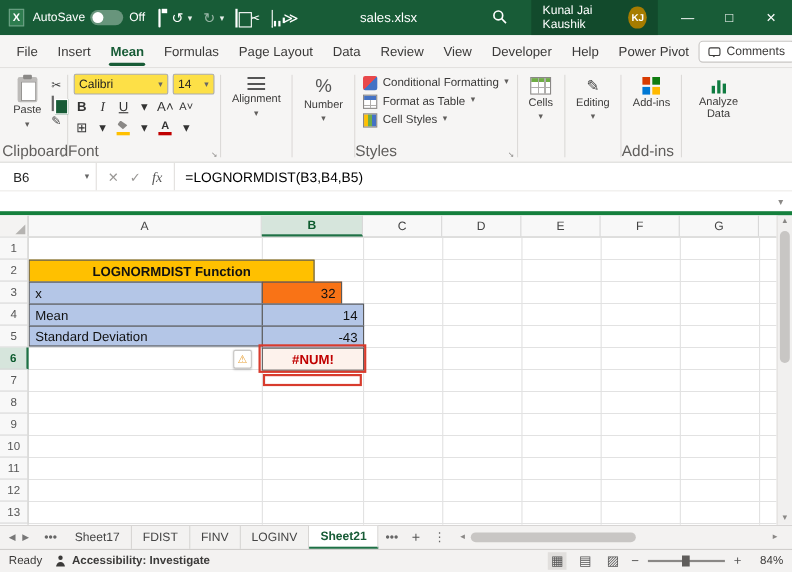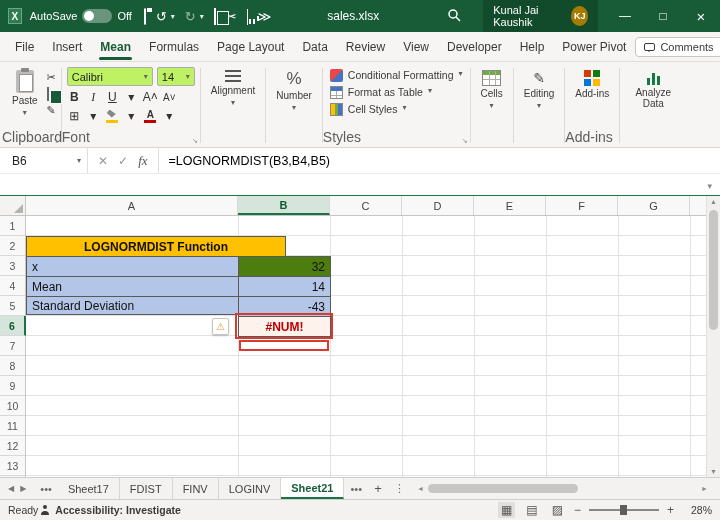--- a/index.html
+++ b/index.html
@@ -52,21 +52,21 @@
   .glabel { position: absolute; bottom: 2px; left: 0; right: 0; text-align: left; font-size: 14px; color: #605E5C; white-space: nowrap; }
   .bigbtn { display: flex; flex-direction: column; align-items: center; justify-content: flex-start;
     font-size: 10px; color: #3B3A39; padding: 3px 5px; gap: 2px; text-align: center; }
   .bigbtn .dd { font-size: 8px; color: #605E5C; }
   .paste-ic { width: 18px; height: 23px; background: #BDBBB9; border-radius: 2px; position: relative; }
   .paste-ic:before { content:""; position:absolute; left:5px; top:-2px; width:8px; height:4px; background:#8A8886; border-radius:1px; }
   .paste-ic:after { content:""; position:absolute; left:3px; top:4px; width:12px; height:16px; background:#fff; border:1px solid #979593; }
   .smallcol { display: flex; flex-direction: column; justify-content: flex-start; gap: 4px; padding-top: 4px; font-size: 11px; color: #444; }
   .fontgrp { display: flex; flex-direction: column; gap: 3px; }
   .fontrow { display: flex; align-items: center; gap: 4px; }
-  .combo { height: 19px; background: #bef264; border: 1px solid #ACACAC; border-radius: 2px;
+  .combo { height: 19px; background: #fde047; border: 1px solid #ACACAC; border-radius: 2px;
     font-size: 11px; color: #222; display: flex; align-items: center; padding: 0 4px; justify-content: space-between; }
   .combo .dd { font-size: 8px; color: #666; margin-left: 4px; }
   .fbtn { min-width: 15px; height: 16px; display: inline-flex; align-items: center; justify-content: center;
     font-size: 12px; color: #333; }
   .u-under { text-decoration: underline; }
   .a-big { font-size: 12px; } .a-small { font-size: 10px; }
   .fill-ic { width: 13px; height: 13px; position: relative; }
   .fill-ic:before { content:""; position:absolute; left:1px; top:0; width:9px; height:8px; background:#8A8886; clip-path: polygon(30% 0, 100% 55%, 55% 100%, 0 45%); }
   .fill-ic:after { content:""; position:absolute; left:0; bottom:0; width:12px; height:3px; background:#FFC000; }
   .fontcolor-ic { width: 13px; height: 13px; position: relative; font-size: 10px; font-weight: bold; color: #333; text-align: center; line-height: 10px; }
@@ -86,21 +86,21 @@
     linear-gradient(to right, transparent 0 6px, #B0AEAC 6px 7px, transparent 7px 12px, #B0AEAC 12px 13px, transparent 13px),
     linear-gradient(to bottom, #70AD47 0 4px, transparent 4px 8px, #B0AEAC 8px 9px, transparent 9px), #fff; }
   .edit-ic { font-size: 14px; color: #444; line-height: 16px; }
   .addins-ic { width: 16px; height: 16px; position: relative; }
   .addins-ic:before { content:""; position: absolute; left: 0; top: 0; width: 7px; height: 7px; background: #D83B01; box-shadow: 9px 0 #107C10, 0 9px #0078D4, 9px 9px #FFB900; }
   .analyze-ic { width: 18px; height: 15px; display: flex; align-items: flex-end; gap: 2px; justify-content: center; }
   .analyze-ic i { display: block; width: 3px; background: #107C41; }
   .launcher { position: absolute; right: 2px; bottom: 2px; font-size: 7px; color: #8A8886; }
 
   
-  .fbar { height: 48px; background: #fff; border-bottom: 1px solid #15803d; flex: 0 0 auto; position: relative; text-align: right; }
+  .fbar { height: 48px; background: #fff; border-bottom: 4px solid #15803d; flex: 0 0 auto; position: relative; text-align: right; }
   .fbar-row { height: 26px; display: flex; align-items: center; border-bottom: 1px solid #EDEBE9; }
   .namebox { width: 88px; height: 100%; display: flex; align-items: center; padding: 0 6px 0 12px;
     font-size: 12px; color: #222; border-right: 1px solid #E1DFDD; justify-content: space-between; }
   .namebox .dd { font-size: 8px; color: #666; }
   .fxbtns { display: flex; align-items: center; gap: 10px; padding: 0 10px; color: #9A9896; font-size: 12px; border-right: 1px solid #E1DFDD; height: 100%; }
   .fx { font-style: italic; font-family: "Liberation Serif", serif; color: #555; font-size: 13px; }
   .formula { padding: 0 10px; font-size: 12.5px; color: #000; }
   .fbar-expand { position: absolute; right: 8px; bottom: 4px; font-size: 9px; color: #8A8886; }
 
   
@@ -140,21 +140,21 @@
   .stab.active { background: #fff; color: #185C37; font-weight: bold; border-bottom: 2px solid #1E7145; }
   .tmore { display: flex; align-items: center; padding: 0 6px; color: #666; }
   .addsheet { display: flex; align-items: center; justify-content: center; width: 20px; color: #555; font-size: 13px; }
   .hscroll { flex: 1; margin: 5px 10px 5px 4px; position: relative; background: #F3F2F1; display: flex; align-items: center; }
   .hscroll .arr { font-size: 7px; color: #8A8886; padding: 0 2px; }
   .htrack { flex: 1; height: 9px; position: relative; }
   .hthumb { position: absolute; left: 2px; top: 0; width: 55%; height: 9px; background: #C8C6C4; border-radius: 5px; }
 
   
   .statusbar { height: 21px; background: #F3F2F1; border-top: 1px solid #D0CECC; display: flex;
-    align-items: center; font-size: 10.5px; color: #3B3A39; padding: 0 8px; gap: 2px; flex: 0 0 auto; }
+    align-items: center; font-size: 10.5px; color: #3B3A39; padding: 0 8px; gap: 12px; flex: 0 0 auto; }
   .acc { display: flex; align-items: center; gap: 5px; }
   .person-ic { width: 10px; height: 10px; position: relative; }
   .person-ic:before { content:""; position:absolute; left:3px; top:0; width:4px; height:4px; border-radius:50%; background:#3B3A39; }
   .person-ic:after { content:""; position:absolute; left:1px; bottom:0; width:8px; height:4px; border-radius:4px 4px 0 0; background:#3B3A39; }
   .statusbar .right { margin-left: auto; display: flex; align-items: center; gap: 8px; }
   .viewic { font-size: 12px; color: #555; padding: 1px 3px; }
   .viewic.active { background: #E1DFDD; }
   .zoomtrack { width: 70px; height: 2px; background: #8A8886; position: relative; }
   .zoomthumb { position: absolute; left: 31px; top: -4px; width: 7px; height: 10px; background: #605E5C; }
   .zoomsign { font-size: 12px; color: #555; }
@@ -402,21 +402,21 @@
             <div class="rh">9</div>
             <div class="rh">10</div>
             <div class="rh">11</div>
             <div class="rh">12</div>
             <div class="rh">13</div>
           </div>
 
         <div class="cell center" style="left:26px;top:20px;width:260px;height:21px;background:#FFC000;font-weight:bold">LOGNORMDIST Function</div>
 
         <div class="cell" style="left:26px;top:40px;width:213px;height:21px;background:#B4C6E7">x</div>
-        <div class="cell right" style="left:238px;top:40px;width:93px;height:21px;background:#4d7c0f">32</div>
+        <div class="cell right" style="left:238px;top:40px;width:73px;height:21px;background:#f97316">32</div>
 
         <div class="cell" style="left:26px;top:60px;width:213px;height:21px;background:#B4C6E7">Mean</div>
         <div class="cell right" style="left:238px;top:60px;width:93px;height:21px;background:#B4C6E7">14</div>
 
         <div class="cell" style="left:26px;top:80px;width:213px;height:19px;background:#B4C6E7">Standard Deviation</div>
         <div class="cell right" style="left:238px;top:80px;width:93px;height:21px;background:#B4C6E7">-43</div>
 
         <div class="cell center" style="left:238px;top:100px;width:93px;height:21px;background:#FDF2EC;color:#C00000;font-weight:bold">#NUM!</div>
 
         <div class="warnbtn" style="left:212px;top:102px">
@@ -464,16 +464,16 @@
     </span>
     <span class="right">
       <span class="viewic active">▦</span>
       <span class="viewic">▤</span>
       <span class="viewic">▨</span>
       <span class="zoomsign">−</span>
       <span class="zoomtrack">
           <span class="zoomthumb"></span>
         </span>
       <span class="zoomsign">+</span>
-      <span class="zoomval">28%</span>
+      <span class="zoomval">84%</span>
     </span>
   </div>
 </div>
 
 </body></html>

